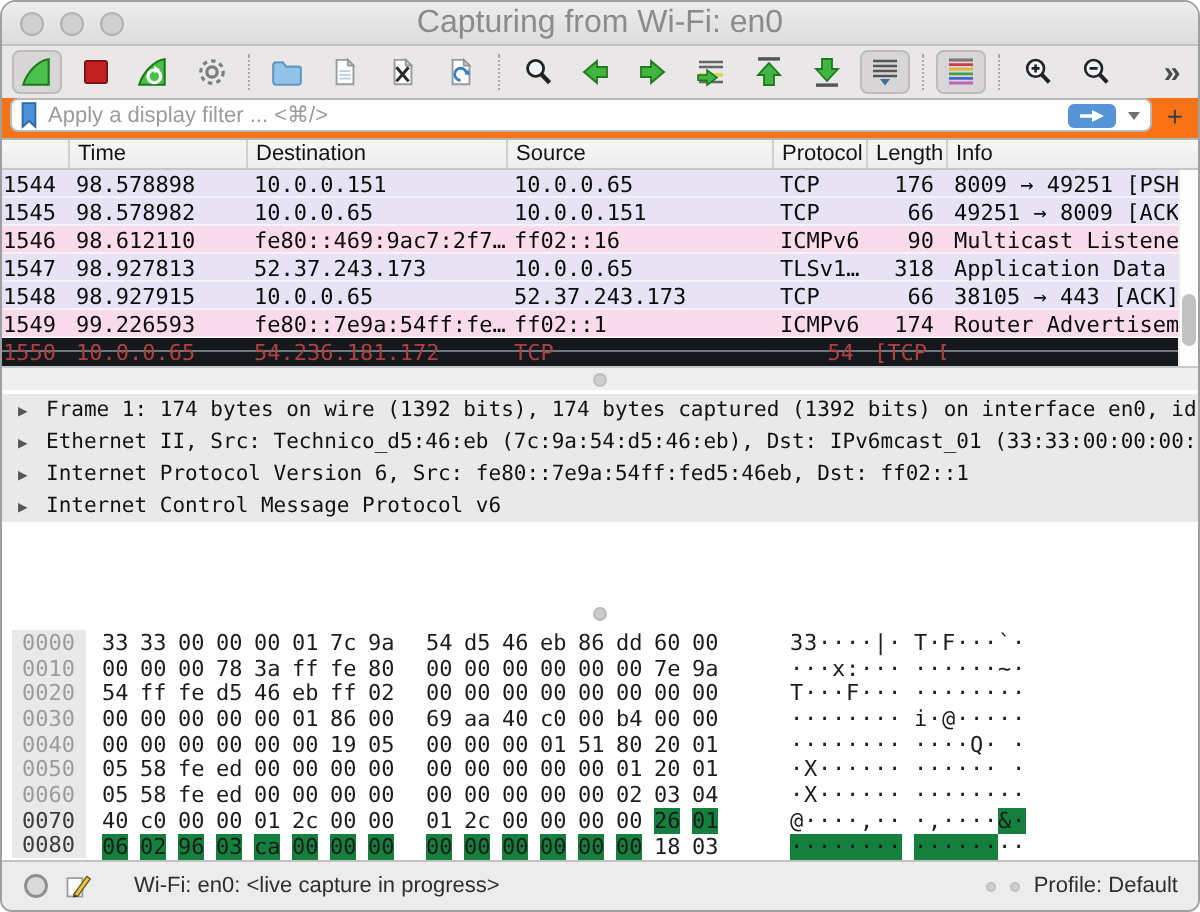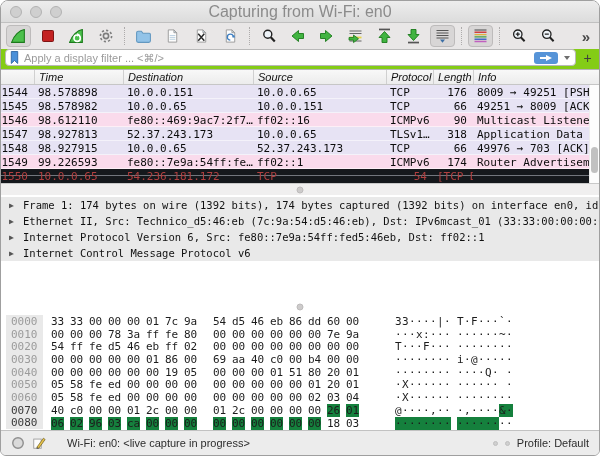--- a/index.html
+++ b/index.html
@@ -24,41 +24,41 @@
   .tool-btn { width:25px; height:22px; display:flex; align-items:center;
     justify-content:center; background:transparent; border:1px solid transparent;
     border-radius:4px; padding:0; cursor:default; }
   .tool-btn.pressed { background:#d8d6d6; border-color:#bdbbbb; }
   .tool-btn svg { display:block; }
   .tsep { width:1px; height:18px; border-left:1px dotted #adabab; margin:0 2px; }
   .overflow-btn { margin-left:auto; font-size:15px; font-weight:bold; color:#4a4a4a;
     background:none; border:none; width:16px; }
 
   
-  .filterbar { height:21px; flex:0 0 21px; background:#84cc16; display:flex;
+  .filterbar { height:21px; flex:0 0 21px; background:#f97316; display:flex;
     align-items:center; padding:0 4px 3px 4px; gap:4px; border-bottom:1px solid #b5b5b5; }
   .filter-field { flex:1; height:17px; background:#fff; border:1px solid #b9b9b9;
     border-radius:4px; display:flex; align-items:center; padding:0 3px; gap:4px; }
   .filter-input { flex:1; border:none; outline:none; font-size:11px; color:#333;
     background:transparent; font-family:"Liberation Sans",sans-serif; min-width:0; }
   .filter-input::placeholder { color:#9b9b9b; }
   .apply-btn { border:none; background:#5694d8; border-radius:3px; width:24px;
     height:12px; display:flex; align-items:center; justify-content:center; padding:0; }
   .caret-btn { border:none; background:none; width:10px; height:12px; padding:0; }
   .caret-btn:after { content:""; display:block; margin:0 auto; width:0; height:0;
     border-left:3.5px solid transparent; border-right:3.5px solid transparent;
     border-top:4px solid #6e6e6e; }
   .plus-btn { border:none; background:none; width:15px; height:16px; font-size:14px;
     color:#3e3e3e; line-height:14px; }
 
   
   .list-pane { flex:0 0 113px; position:relative; background:#fff; }
   .cols { display:grid; grid-template-columns:33px 89px 130px 133px 47px 40px 1fr; }
   .list-header { height:15px; background:linear-gradient(#f8f8f8,#ececec);
-    border-bottom:1px solid #c6c6c6; font-size:11px; color:#111;font-style:italic; }
+    border-bottom:1px solid #c6c6c6; font-size:11px; color:#111; }
   .hcell { border-left:1px solid #d0d0d0; padding-left:4px; display:flex;
     align-items:center; overflow:hidden; white-space:nowrap; }
   .hcell:first-child { border-left:none; }
   .prow { height:14px; font:11px "DejaVu Sans Mono", monospace; color:#0c0c0c;
     align-items:center; }
   .prow.tcp  { background:#e7e3f4; box-shadow:inset 0 -1px 0 rgba(255,255,255,.55); }
   .prow.icmp { background:#fadbec; box-shadow:inset 0 -1px 0 rgba(255,255,255,.55); }
   .prow.selected { background-color:#15181c; color:#b24040;
     background-image:linear-gradient(to bottom, rgba(0,0,0,0) 6px, rgba(130,134,142,.85) 6px, rgba(130,134,142,.85) 7px, rgba(0,0,0,0) 7px); }
   .pcell { overflow:hidden; white-space:nowrap; padding-left:4px; }
@@ -349,21 +349,21 @@
           <div class="pcell r">318</div>
           <div class="pcell">Application Data</div>
         </div>
         <div class="prow cols tcp">
           <div class="pcell r">1548</div>
           <div class="pcell">98.927915</div>
           <div class="pcell">10.0.0.65</div>
           <div class="pcell">52.37.243.173</div>
           <div class="pcell">TCP</div>
           <div class="pcell r">66</div>
-          <div class="pcell">49976 → 703 [ACK]</div>
+          <div class="pcell">38105 → 443 [ACK]</div>
         </div>
         <div class="prow cols icmp">
           <div class="pcell r">1549</div>
           <div class="pcell">99.226593</div>
           <div class="pcell">fe80::7e9a:54ff:fe…</div>
           <div class="pcell">ff02::1</div>
           <div class="pcell">ICMPv6</div>
           <div class="pcell r">174</div>
           <div class="pcell">Router Advertiseme</div>
         </div>

